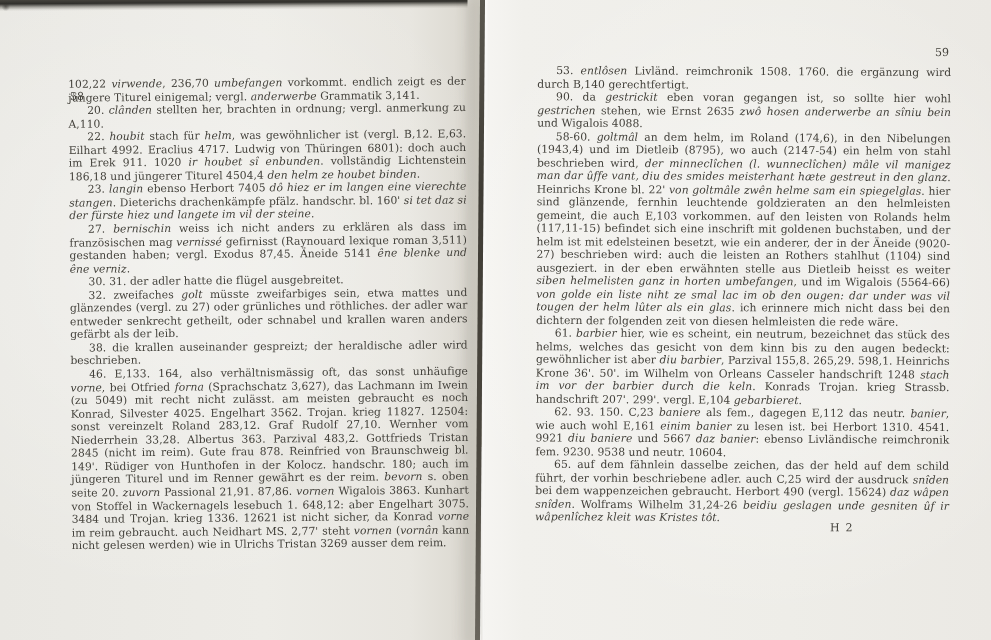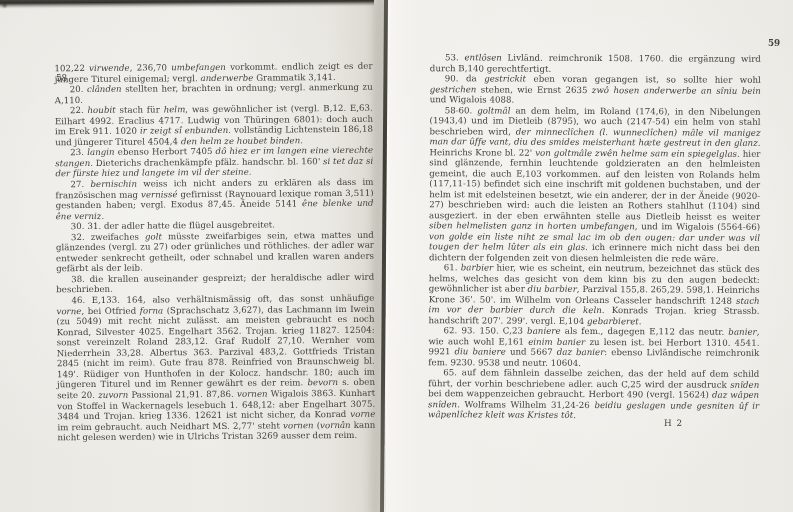--- a/index.html
+++ b/index.html
@@ -44,41 +44,41 @@
     position:absolute;color:#413f39;text-align:justify;
     letter-spacing:0.04px;
   }
   .textblock-left{left:56px;top:62px;width:318px;font-size:8.6px;line-height:10.55px;transform:rotate(-0.45deg);}
   .textblock-right{left:429px;top:53px;width:331px;font-size:8.6px;line-height:10.5px;transform:rotate(0.3deg);}
   p.para{margin:0;text-indent:15px;}
   p.para.noindent{text-indent:0;}
   .textblock i{font-style:italic;}
   .pagenum{position:absolute;color:#45433d;font-size:8.8px;}
   .pagenum-left{left:56px;top:62px;margin-top:11px;}
-  .pagenum-right{left:768px;top:38px;font-weight:bold;}
+  .pagenum-right{left:748px;top:38px;}
   .signature{position:absolute;left:664px;top:418px;font-size:8.8px;color:#45433d;letter-spacing:1px;transform:rotate(0.3deg);text-align:right;}
 </style>
 </head>
 <body>
 
 <div class="page page-left"></div>
 <div class="page page-right"></div>
 <div class="stain1"></div>
 <div class="stain2"></div>
 <div class="top-edge"></div>
 <div class="corner-smudge"></div>
 <div class="gutter"></div>
 
 <div class="pagenum pagenum-left">58</div>
 <div class="pagenum pagenum-right">59</div>
 
 <div class="textblock textblock-left">
     <p class="para noindent"><span>102,22 </span><i>virwende</i><span>, 236,70 </span><i>umbefangen</i><span> vorkommt.  endlich zeigt es der jüngere Titurel einigemal; vergl. </span><i>anderwerbe</i><span> Grammatik 3,141.</span></p>
     <p class="para"><span>20. </span><i>clânden</i><span> stellten her, brachten in ordnung; vergl. anmerkung zu A,110.</span></p>
-    <p class="para"><span>22. </span><i>houbit</i><span> stach für </span><i>helm</i><span>, was gewöhnlicher ist (vergl. B,12. E,63. Eilhart 4992. Eraclius 4717. Ludwig von Thüringen 6801): doch auch im Erek 911. 1020 </span><i>ir zeigt sî enbunden</i><span>.  vollständig Lichtenstein 186,18 und jüngerer Titurel 4504,4 </span><i>den helm ze houbet binden</i><span>.</span></p>
+    <p class="para"><span>22. </span><i>houbit</i><span> stach für </span><i>helm</i><span>, was gewöhnlicher ist (vergl. B,12. E,63. Eilhart 4992. Eraclius 4717. Ludwig von Thüringen 6801): doch auch im Erek 911. 1020 </span><i>ir houbet sî enbunden</i><span>.  vollständig Lichtenstein 186,18 und jüngerer Titurel 4504,4 </span><i>den helm ze houbet binden</i><span>.</span></p>
     <p class="para"><span>23. </span><i>langin</i><span> ebenso Herbort 7405 </span><i>dô hiez er im langen eine vierechte stangen</i><span>.  Dieterichs drachenkämpfe pfälz. handschr. bl. 160' </span><i>si tet daz si der fürste hiez und langete im vil der steine</i><span>.</span></p>
     <p class="para"><span>27. </span><i>bernischin</i><span> weiss ich nicht anders zu erklären als dass im französischen mag </span><i>vernissé</i><span> gefirnisst (Raynouard lexique roman 3,511) gestanden haben; vergl. Exodus 87,45. Äneide 5141 </span><i>êne blenke und êne verniz</i><span>.</span></p>
     <p class="para"><span>30. 31. der adler hatte die flügel ausgebreitet.</span></p>
     <p class="para"><span>32. zweifaches </span><i>golt</i><span> müsste zweifarbiges sein, etwa mattes und glänzendes (vergl. zu 27) oder grünliches und röthliches.  der adler war entweder senkrecht getheilt, oder schnabel und krallen waren anders gefärbt als der leib.</span></p>
     <p class="para"><span>38. die krallen auseinander gespreizt; der heraldische adler wird beschrieben.</span></p>
     <p class="para"><span>46. E,133. 164, also verhältnismässig oft, das sonst unhäufige </span><i>vorne</i><span>, bei Otfried </span><i>forna</i><span> (Sprachschatz 3,627), das Lachmann im Iwein (zu 5049) mit recht nicht zulässt.  am meisten gebraucht es noch Konrad, Silvester 4025. Engelhart 3562. Trojan. krieg 11827. 12504: sonst vereinzelt Roland 283,12. Graf Rudolf 27,10. Wernher vom Niederrhein 33,28. Albertus 363. Parzival 483,2. Gottfrieds Tristan 2845 (nicht im reim). Gute frau 878. Reinfried von Braunschweig bl. 149'. Rüdiger von Hunthofen in der Kolocz. handschr. 180; auch im jüngeren Titurel und im Renner gewährt es der reim. </span><i>bevorn</i><span> s. oben seite 20.  </span><i>zuvorn</i><span> Passional 21,91. 87,86.  </span><i>vornen</i><span> Wigalois 3863. Kunhart von Stoffel in Wackernagels lesebuch 1. 648,12: aber Engelhart 3075. 3484 und Trojan. krieg 1336. 12621 ist nicht sicher, da Konrad </span><i>vorne</i><span> im reim gebraucht.  auch Neidhart MS. 2,77' steht </span><i>vornen</i><span> (</span><i>vornân</i><span> kann nicht gelesen werden) wie in Ulrichs Tristan 3269 ausser dem reim.</span></p>
   </div>
 <div class="textblock textblock-right">
     <p class="para"><span>53. </span><i>entlôsen</i><span> Livländ. reimchronik 1508. 1760.  die ergänzung wird durch B,140 gerechtfertigt.</span></p>
     <p class="para"><span>90. da </span><i>gestrickit</i><span> eben voran gegangen ist, so sollte hier wohl </span><i>gestrichen</i><span> stehen, wie Ernst 2635 </span><i>zwô hosen anderwerbe an sîniu bein</i><span> und Wigalois 4088.</span></p>

